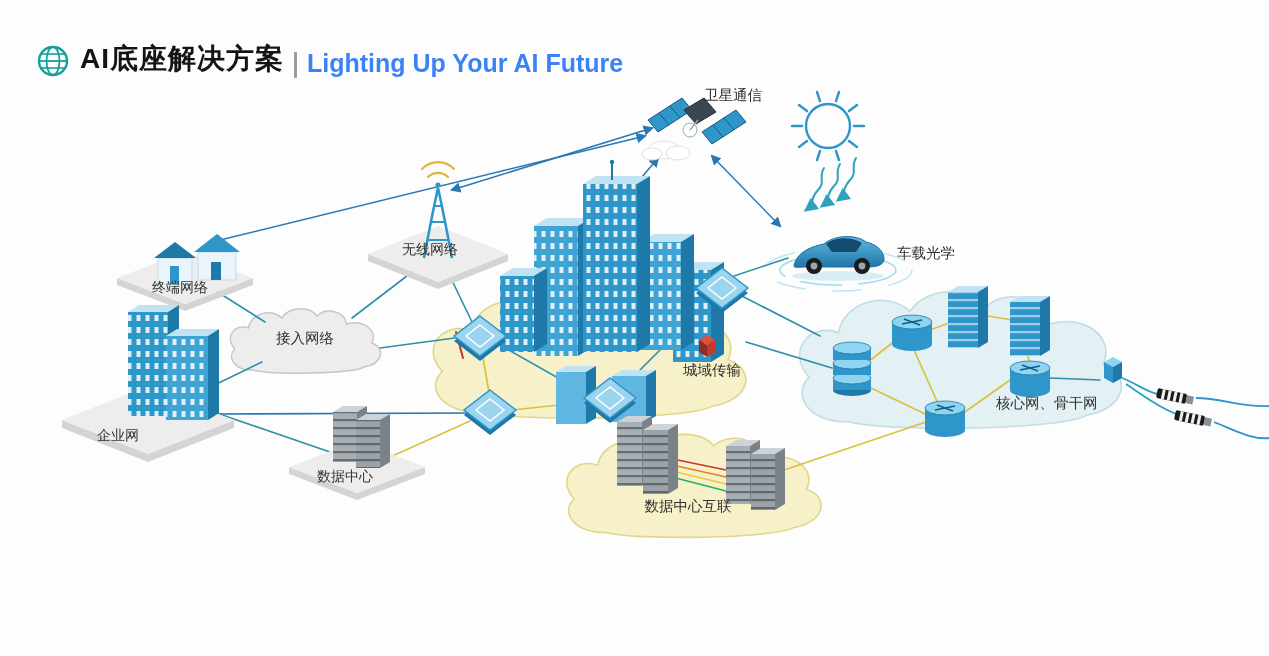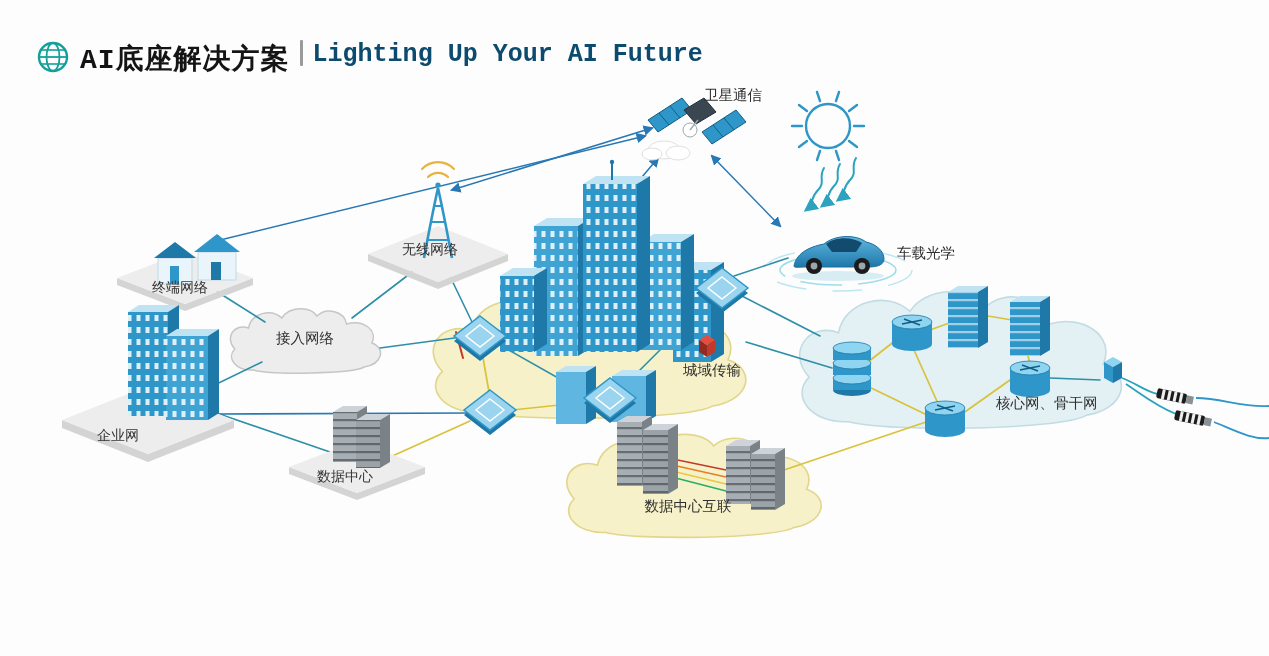--- a/index.html
+++ b/index.html
@@ -1,20 +1,20 @@
 <!DOCTYPE html>
 <html><head>
 <meta charset="utf-8">
 <style>
   html,body{margin:0;padding:0;background:#ffffff;}
   .stage{position:relative;width:1269px;height:656px;background:#fdfdfd;overflow:hidden;
          font-family:"Liberation Sans","DejaVu Sans",sans-serif;}
-  .header{position:absolute;left:36px;top:40px;display:flex;align-items:flex-start;gap:10px;z-index:5;font-family:Liberation Mono, monospace;}
+  .header{position:absolute;left:36px;top:40px;display:flex;align-items:flex-end;gap:10px;z-index:5;}
   .header h1{margin:0;font-size:28px;font-weight:700;color:#141414;letter-spacing:1px;}
-  .header .en{font-size:25px;color:#0c4a6e;letter-spacing:0;}
+  .header .en{font-size:25px;color:#3b82f6;letter-spacing:0;}
   .tdivider{width:3px;height:26px;background:#9a9a9a;border-radius:1px;}
   svg text.lbl{font-family:"Liberation Sans","DejaVu Sans",sans-serif;font-size:14px;fill:#333;}
   svg text.lbl-b{font-family:"Liberation Sans","DejaVu Sans",sans-serif;font-size:14.5px;fill:#2f2f2f;}
   .diagram{position:absolute;left:0;top:0;}
 </style>
 </head>
 <body>
 
 <div class="stage">
 

